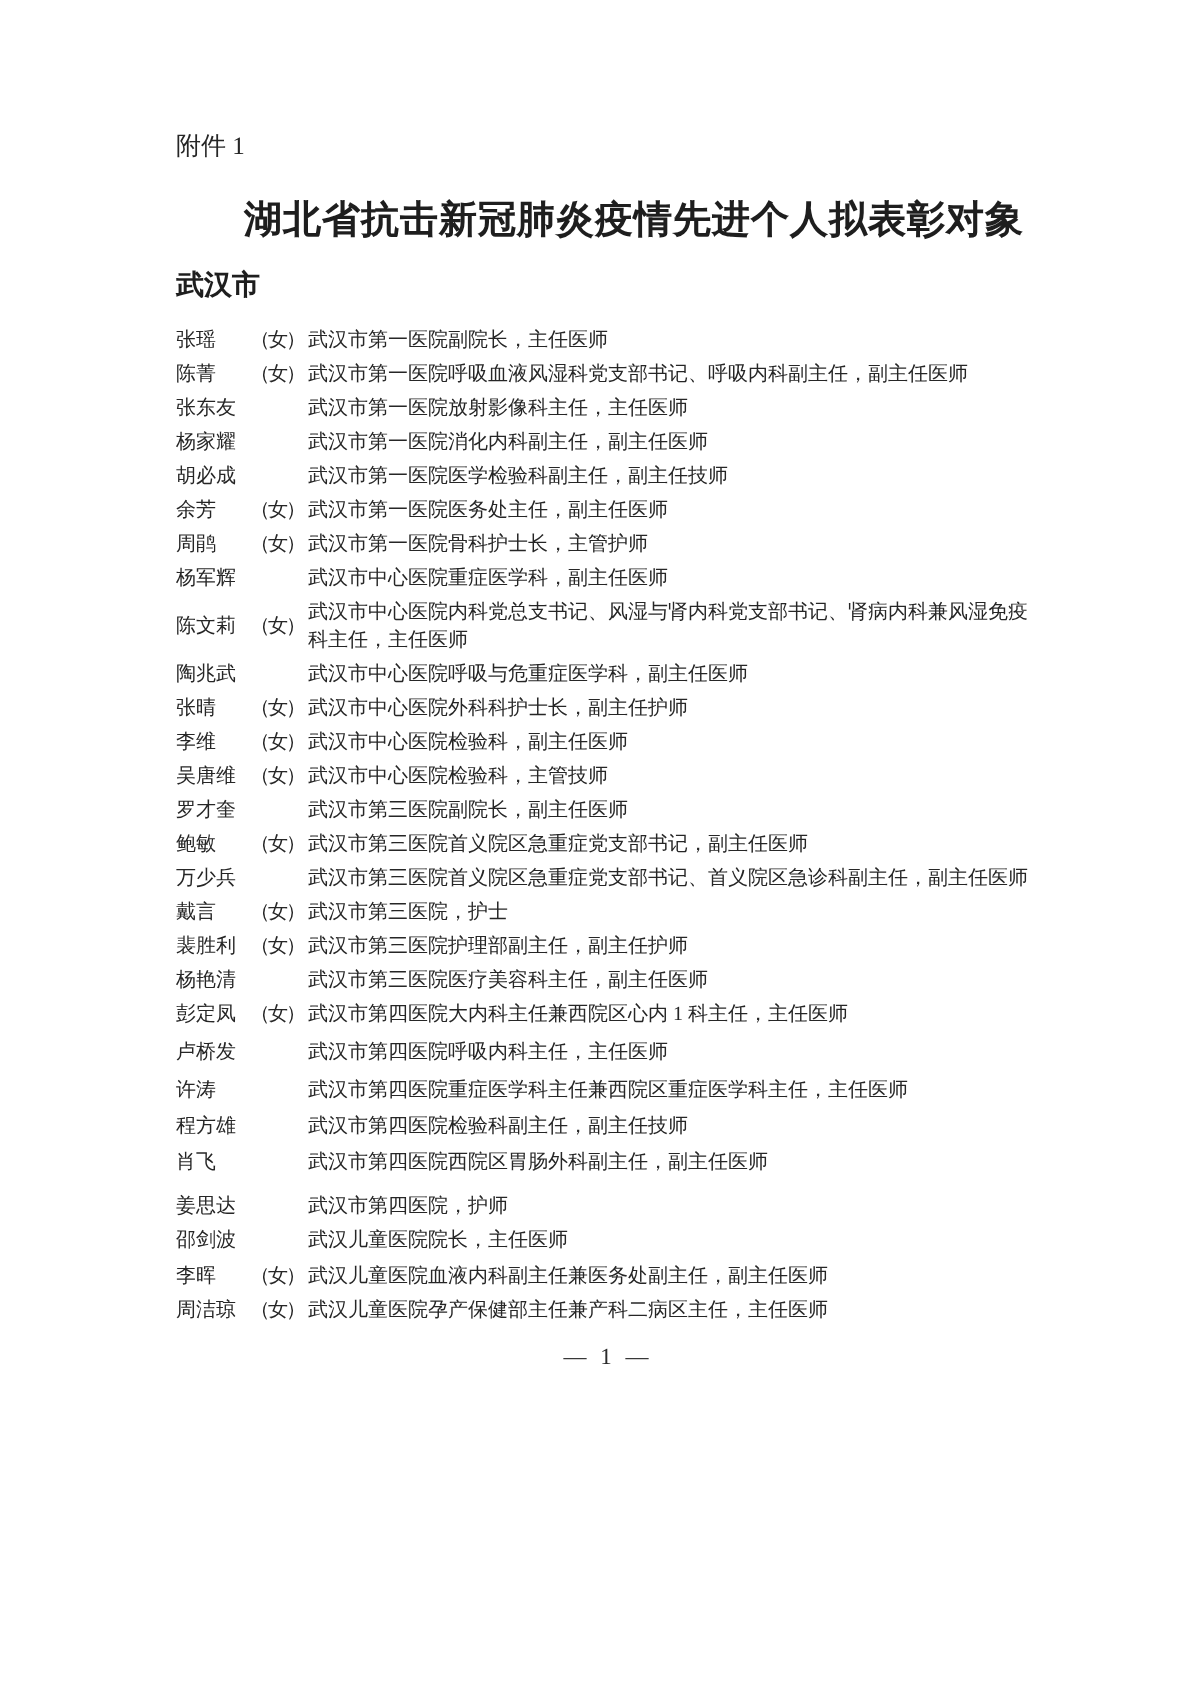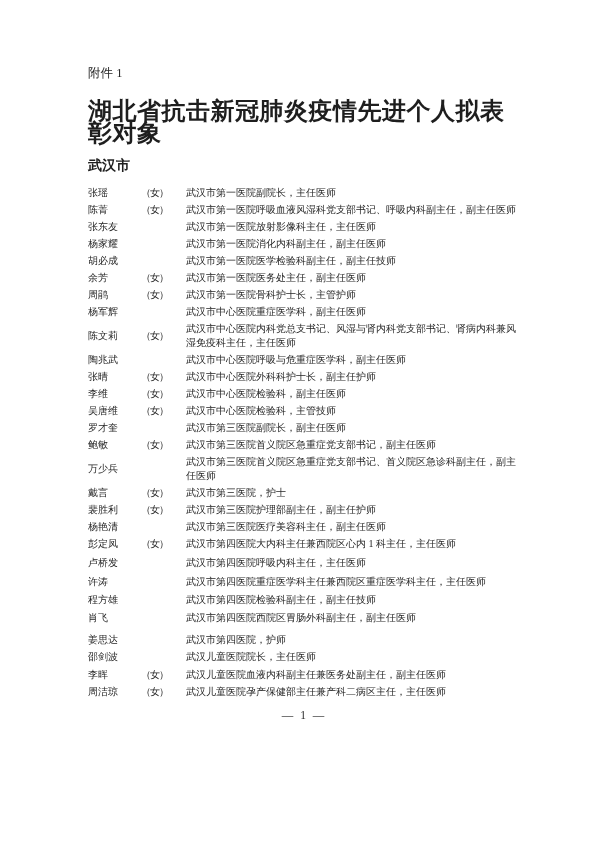--- a/index.html
+++ b/index.html
@@ -14,45 +14,44 @@
     font-family:"Liberation Serif","DejaVu Serif",serif;
     color:#262626;
   }
   .attachment{
     font-size:12.5px;
     line-height:15px;
     margin:0 0 19px 0;
     font-weight:400;
   }
   .doc-title{
-    font-size:24px;
+    font-size:19px;
     line-height:22px;
     font-weight:700;
-    text-align:left;
+    text-align:right;
     letter-spacing:0.5px;
     margin:0 8px 0 0;
     color:#1e1e1e;
   }
   .section-title{
     font-size:14px;
     line-height:18px;
     font-weight:700;
     margin:13px 0 0 0;
     color:#1e1e1e;
   }
   .people-list{
     margin-top:11px;
   }
   .row{
     display:flex;
     align-items:center;
     margin-bottom:3px;
     font-size:10px;
     line-height:14px;
-    gap:16px;
   }
   .row .name{
     flex:0 0 37px;
     white-space:nowrap;
   }
   .row .gender{
     flex:0 0 29px;
     white-space:nowrap;
     letter-spacing:-1px;
   }

